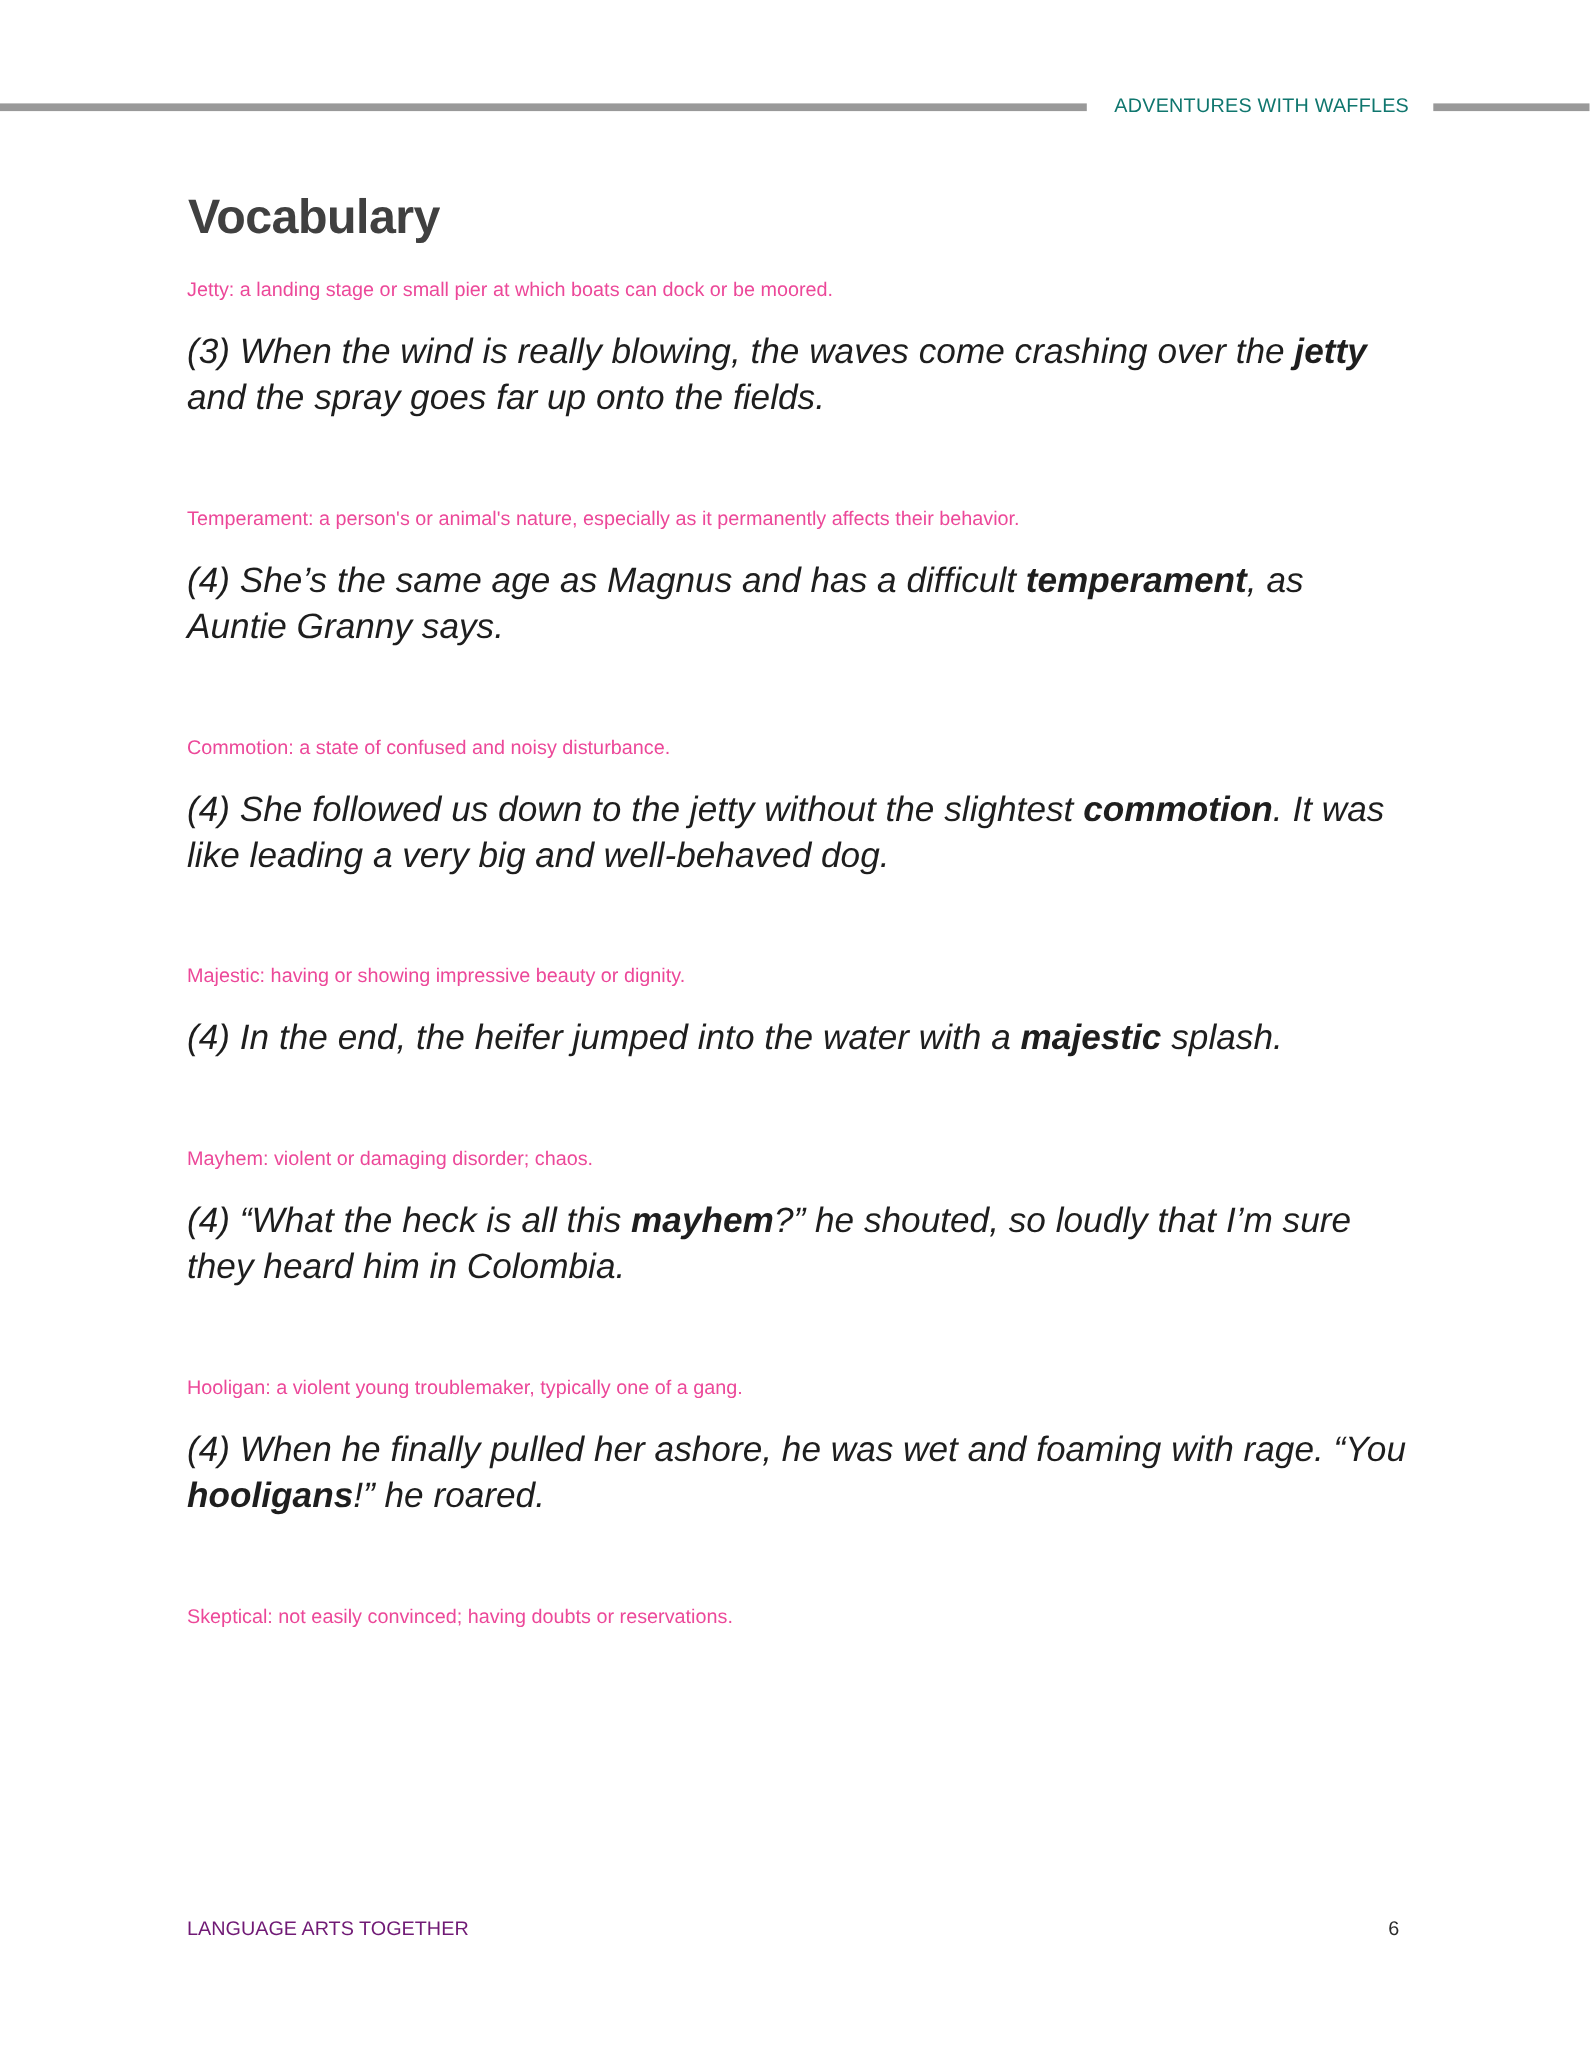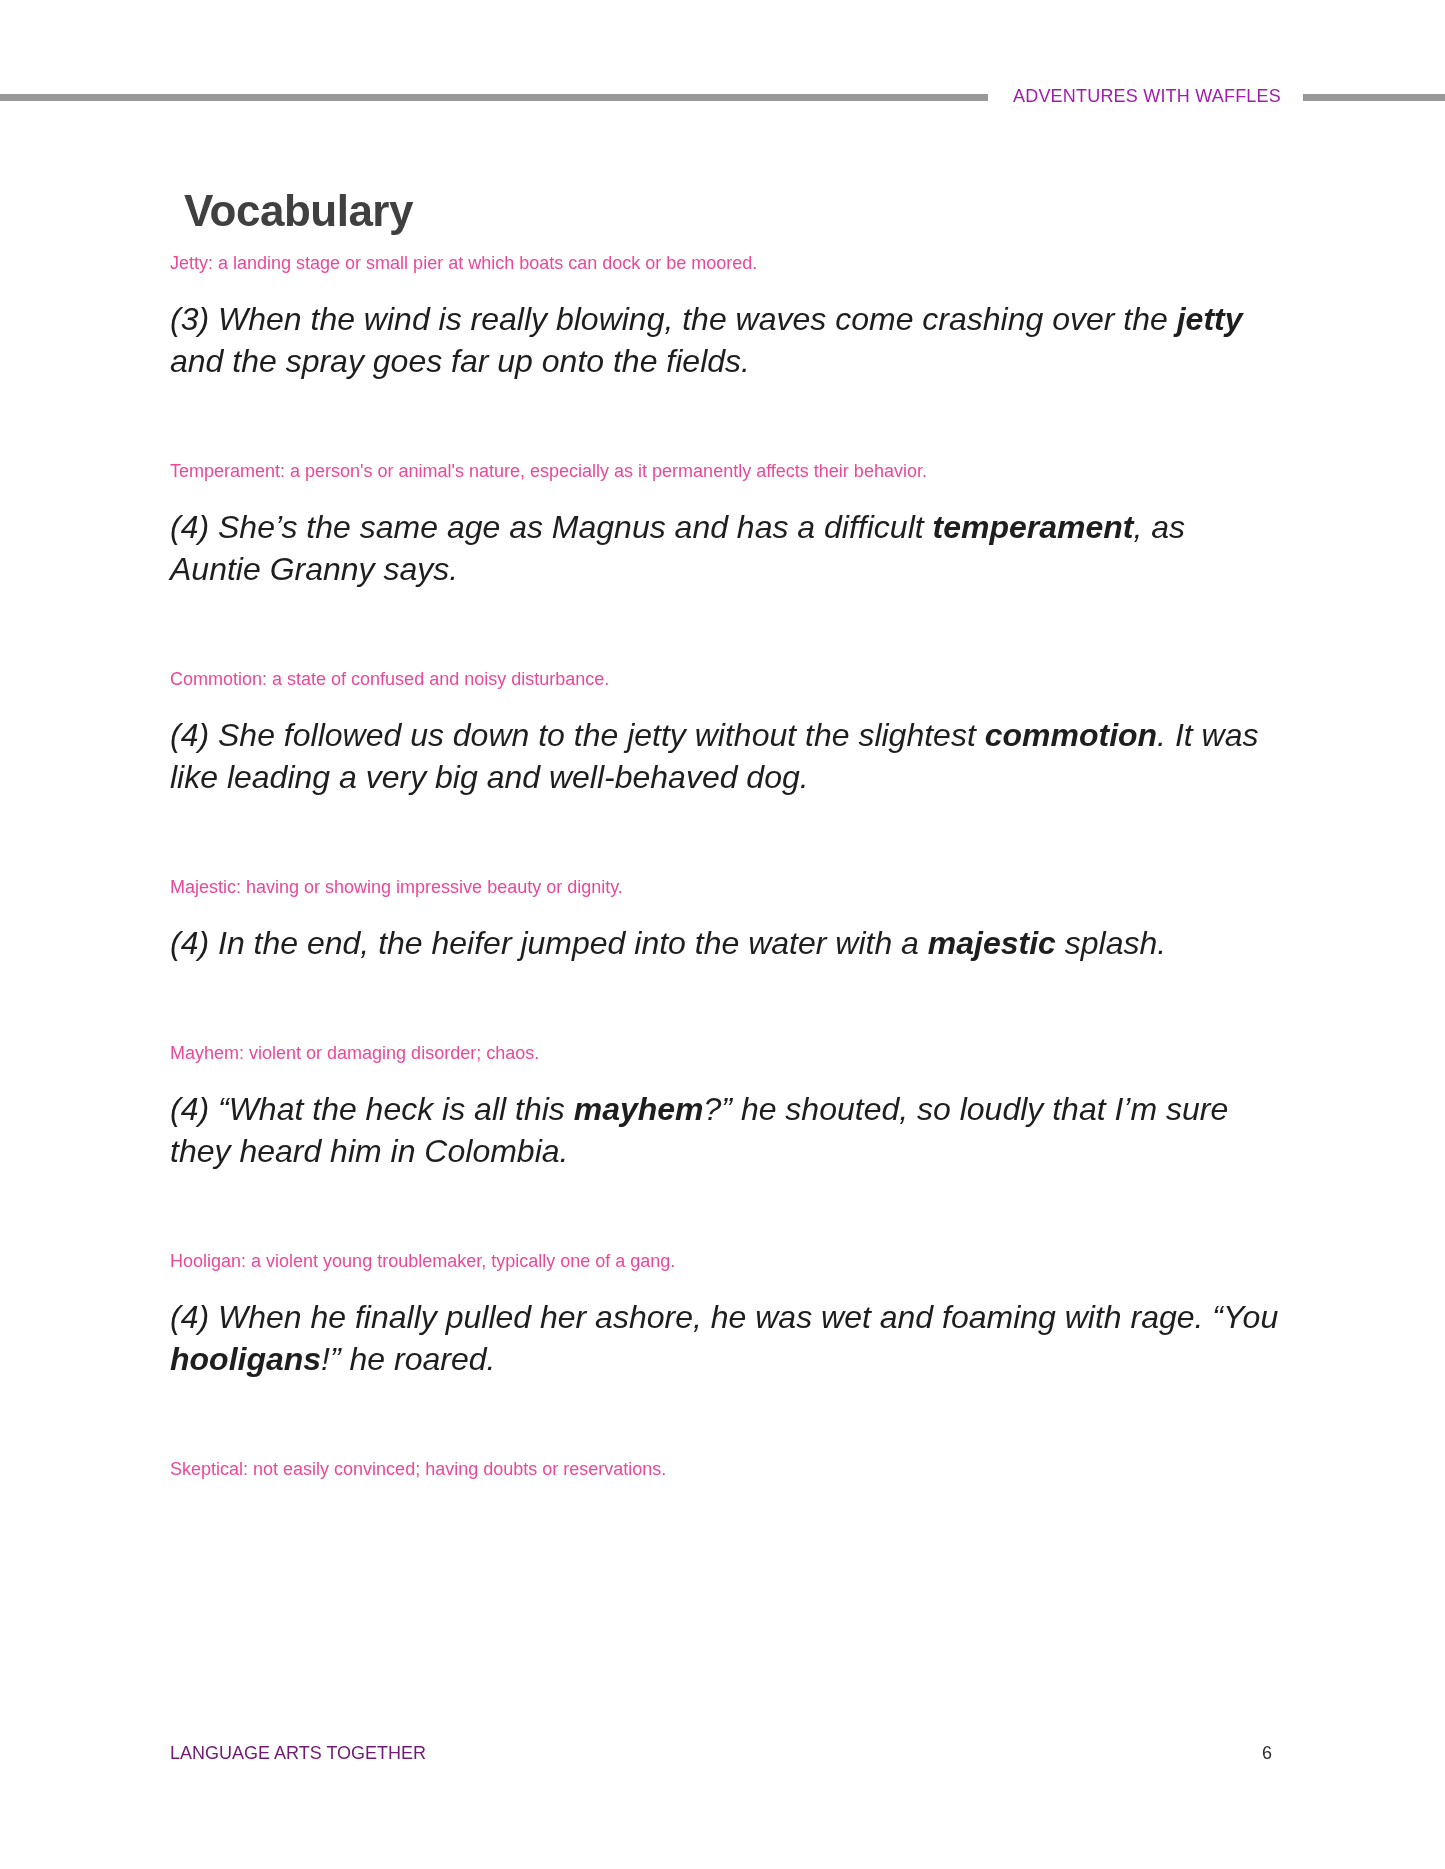--- a/index.html
+++ b/index.html
@@ -1,20 +1,20 @@
 <!DOCTYPE html>
 <html><head>
 <meta charset="utf-8">
 <style>
   html, body { margin: 0; padding: 0; background: #ffffff; }
   body { width: 1445px; height: 1869px; position: relative; overflow: hidden; font-family: "Liberation Sans", sans-serif; color: #1e1e1e; }
   .header-bar-left { position: absolute; left: 0; top: 94px; width: 988px; height: 7px; background: #999999; }
   .header-bar-right { position: absolute; left: 1303px; top: 94px; width: 142px; height: 7px; background: #999999; }
-  .header-title { position: absolute; left: 1013px; top: 86px; font-size: 18px; color: #a21caf; letter-spacing: 0.2px; white-space: nowrap; }
-  .page-title { position: absolute; left: 170px; top: 172px; font-size: 44px; font-weight: bold; color: #404040; margin: 14px; letter-spacing: -0.5px; }
+  .header-title { position: absolute; left: 1013px; top: 86px; font-size: 18px; color: #0f766e; letter-spacing: 0.2px; white-space: nowrap; }
+  .page-title { position: absolute; left: 170px; top: 172px; font-size: 44px; font-weight: bold; color: #404040; margin: 1px; letter-spacing: -0.5px; }
   .content { position: absolute; left: 170px; top: 242px; width: 1110px; }
   .entry { margin-bottom: 68px; }
   .definition { font-size: 18px; line-height: 42px; margin: 0 0 14px 0; color: #ec4899; }
   .example { font-size: 32px; line-height: 42px; margin: 0; font-style: italic; color: #1e1e1e; }
   .example b { font-weight: bold; }
   .footer-left { position: absolute; left: 170px; top: 1743px; font-size: 18px; color: #701a75; white-space: nowrap; }
   .footer-right { position: absolute; left: 1262px; top: 1743px; font-size: 18px; color: #2a2a2a; }
 </style>
 </head>
 <body>

